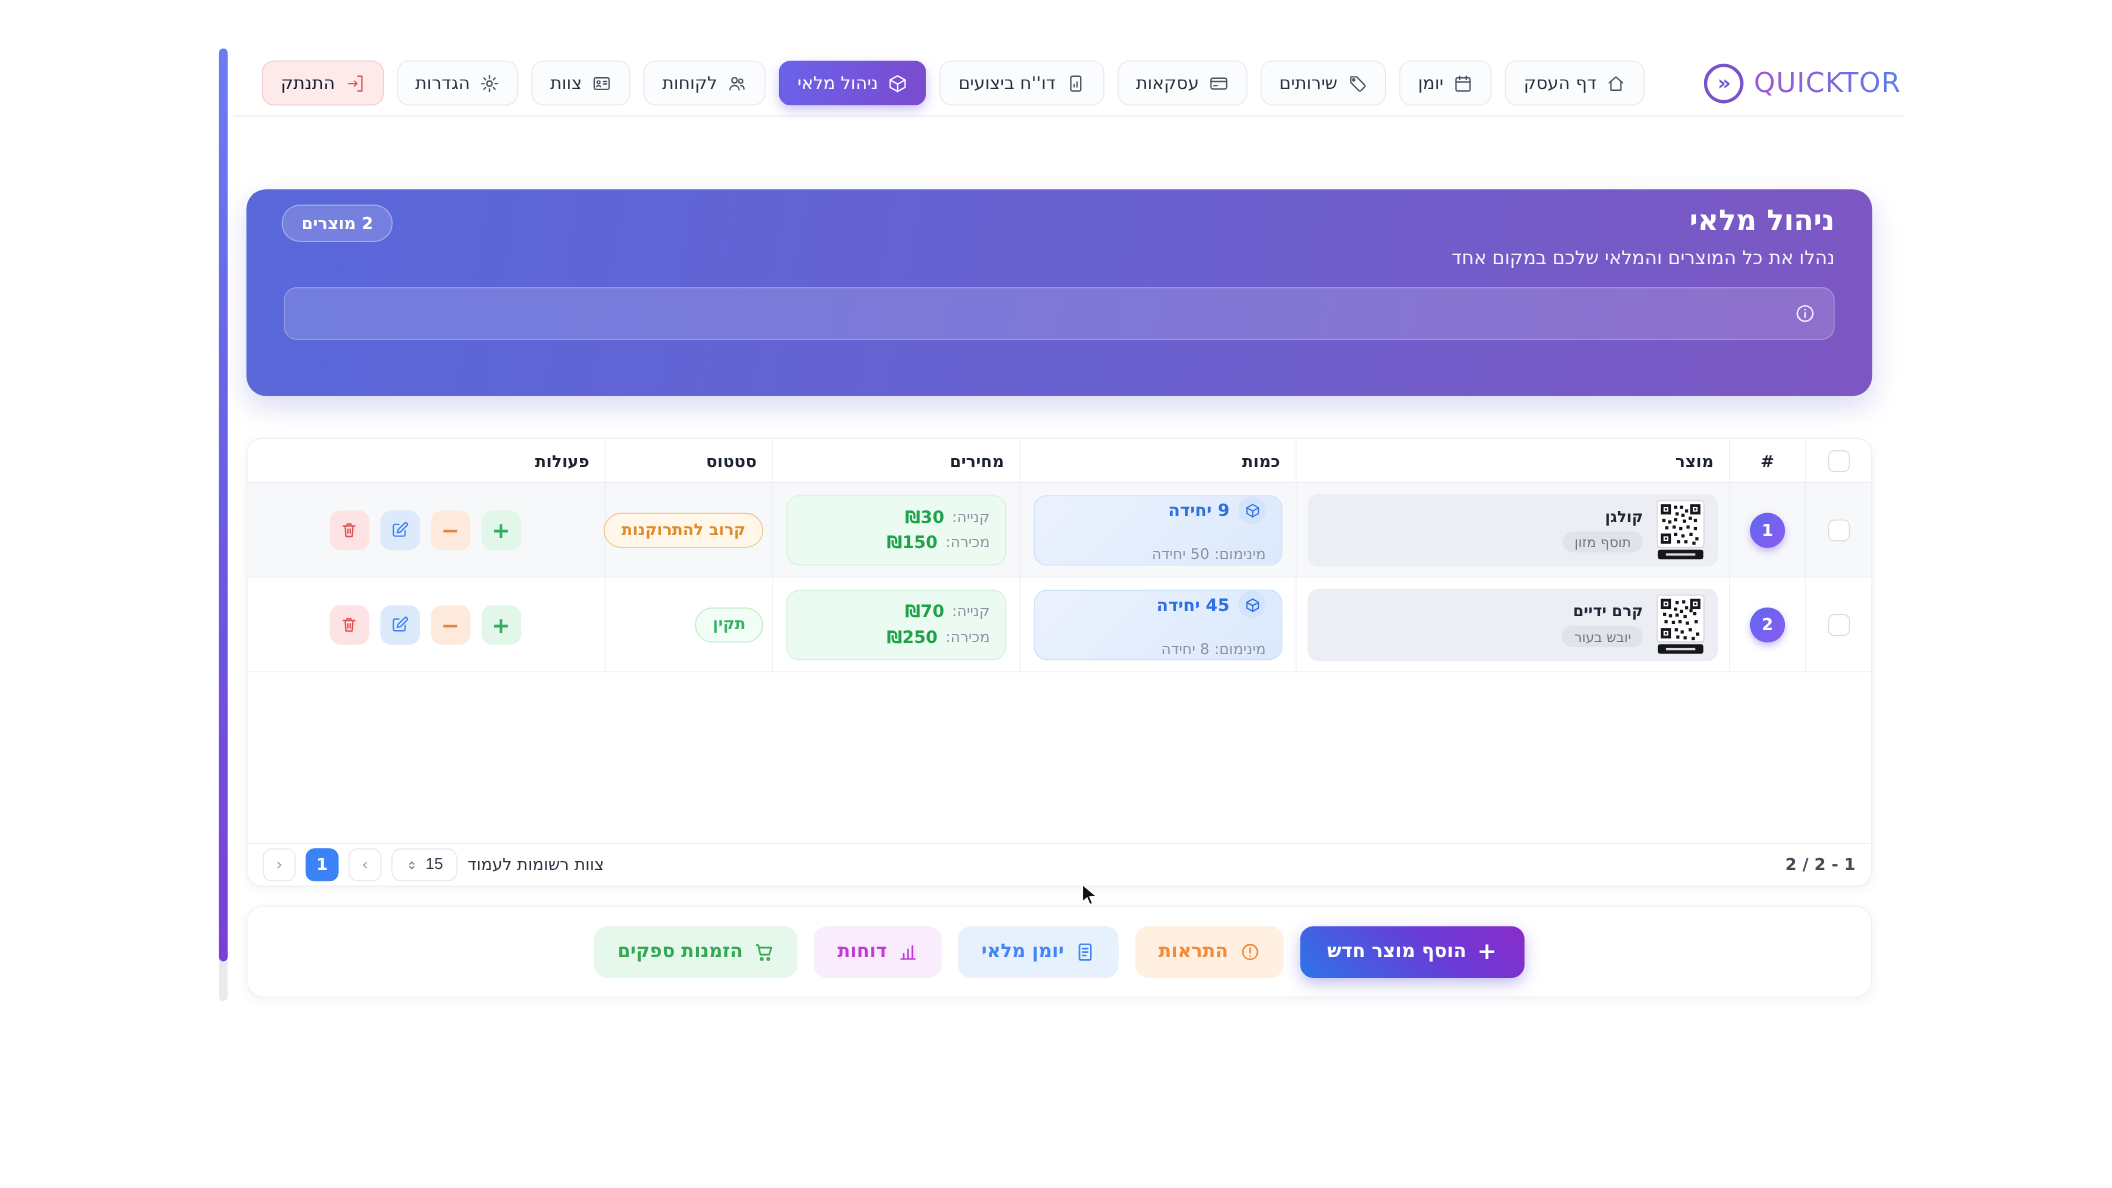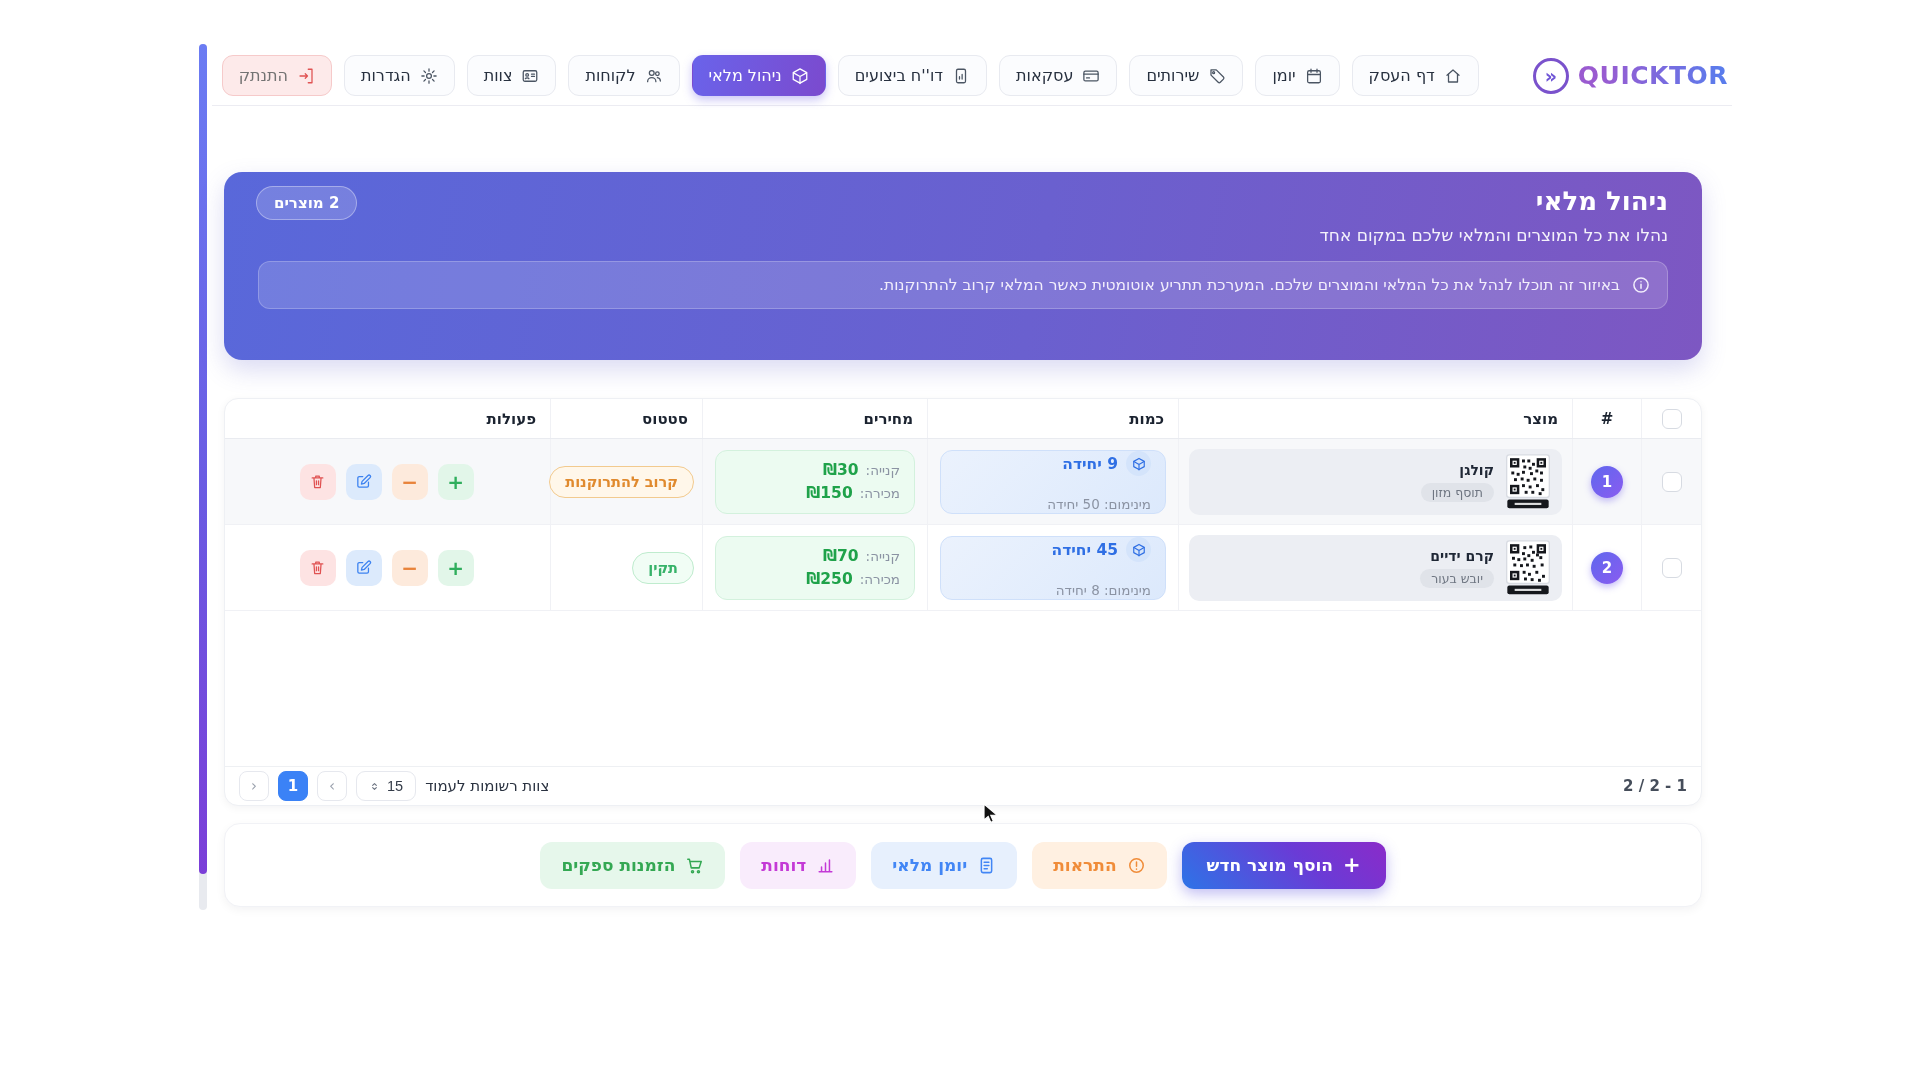--- a/index.html
+++ b/index.html
@@ -11,30 +11,30 @@
   .scrollbar { position:absolute; left:199px; top:44px; width:8px; height:866px; border-radius:5px; background:#e8eaef; }
   .scrollbar .thumb { position:absolute; top:0; left:0; width:8px; height:830px; border-radius:5px;
     background:linear-gradient(180deg,#6b7cf3 0%, #6a5ae2 55%, #7b3ed8 100%); }
 
   
   .topnav { position:absolute; left:212px; top:46px; width:1520px; height:60px; background:#fff;
     border-bottom:1px solid #ececf2; display:flex; align-items:center; gap:12px; padding:0 4px; }
   .logo { display:flex; flex-direction:row-reverse; align-items:center; gap:9px; margin-left:42px; cursor:pointer; }
   .logo-badge { width:36px; height:36px; border-radius:50%; border:3px solid #7a52cc; color:#6f55d6;
     display:flex; align-items:center; justify-content:center; font-size:19px; font-weight:bold; direction:ltr; }
-  .logo-text { font-size:25px; font-weight:700; letter-spacing:.5px; direction:ltr;
+  .logo-text { font-size:25px; font-weight:400; letter-spacing:.5px; direction:ltr;
     background:linear-gradient(90deg,#9a5bd0 15%, #7b6ade 55%, #5a7cec 95%);
     -webkit-background-clip:text; background-clip:text; color:transparent; }
   .tab { display:flex; align-items:center; gap:9px; height:41px; padding:0 16px; border-radius:11px;
     background:#fbfcfe; border:1px solid #e8eaf0; color:#27303f; font-size:16px; font-family:inherit; cursor:pointer; white-space:nowrap; }
   .tab svg { color:#4b5563; flex:none; }
   .tab.active { background:linear-gradient(105deg,#6a63ea 0%, #7b4ace 100%); border-color:transparent; color:#fff;
     box-shadow:0 4px 10px rgba(106,92,230,.35); }
   .tab.active svg { color:#fff; }
-  .tab.logout { background:#fdeaea; border-color:#f6caca; color:#737373; }
+  .tab.logout { background:#fdeaea; border-color:#f6caca; color:#0f172a; }
   .tab.logout svg { color:#e05353; }
 
   
   .hero { position:absolute; left:224px; top:172px; width:1478px; height:188px; border-radius:18px;
     background:linear-gradient(100deg,#5968da 0%, #6a60cf 55%, #7d57c2 100%);
     padding:14px 34px 0 34px; color:#fff; box-shadow:0 10px 24px rgba(90,90,200,.22); }
   .hero h1 { font-size:26px; font-weight:800; }
   .hero .subtitle { margin-top:9px; font-size:17px; color:rgba(255,255,255,.92); }
   .hero-badge { position:absolute; left:32px; top:14px; padding:7px 17px; border-radius:999px;
     background:rgba(255,255,255,.17); border:1px solid rgba(255,255,255,.35); font-size:15px; font-weight:600; color:#fff; }
@@ -218,21 +218,20 @@
 
   <section class="hero">
     <span class="hero-badge">2 מוצרים</span>
     <h1>ניהול מלאי</h1>
     <p class="subtitle">נהלו את כל המוצרים והמלאי שלכם במקום אחד</p>
     <div class="banner">
       <svg width="20" height="20" viewBox="0 0 24 24" fill="none" stroke="currentColor" stroke-width="1.8" stroke-linecap="round">
           <circle cx="12" cy="12" r="8.5"></circle>
           <path d="M12 8v.2M12 11.2V16"></path>
         </svg>
-      <span>באיזור זה תוכלו לנהל את כל המלאי והמוצרים שלכם. המערכת תתריע אוטומטית כאשר המלאי קרוב להתרוקנות.</span>
     </div>
   </section>
 
   <section class="tablecard">
 
     <div class="thead grid7">
       <div class="cell c-center">
           <span class="cb"></span>
         </div>
       <div class="cell c-center">#</div>

